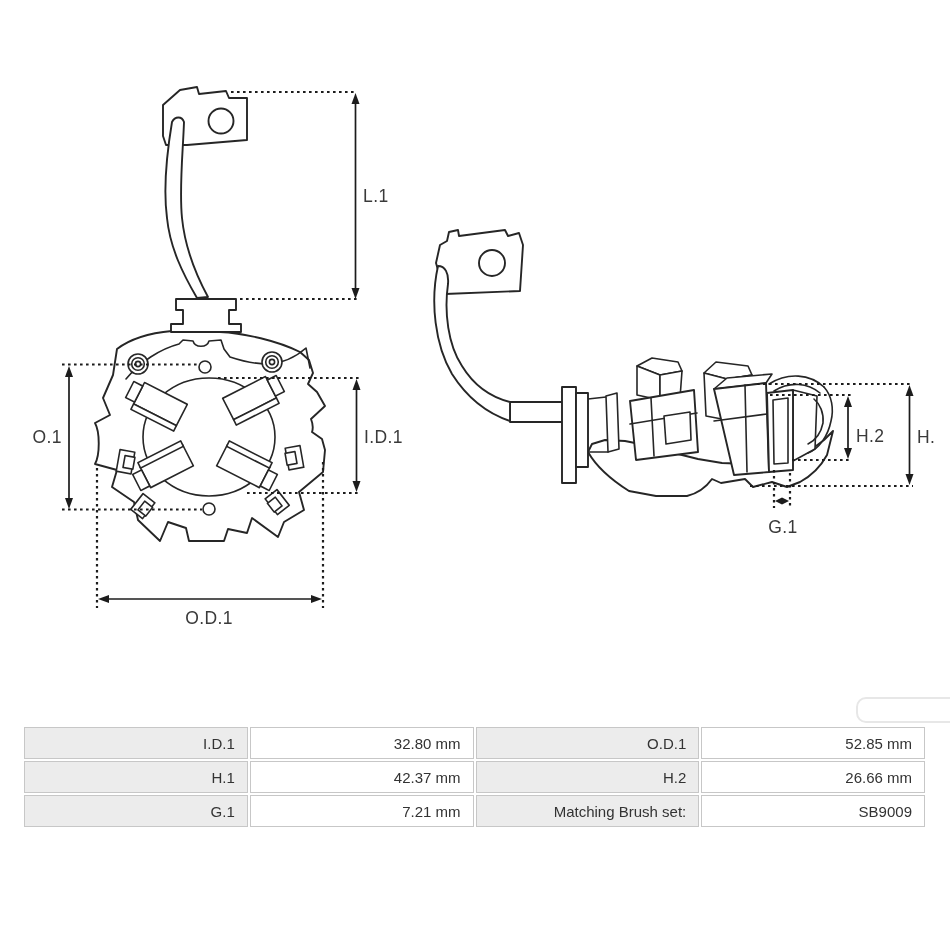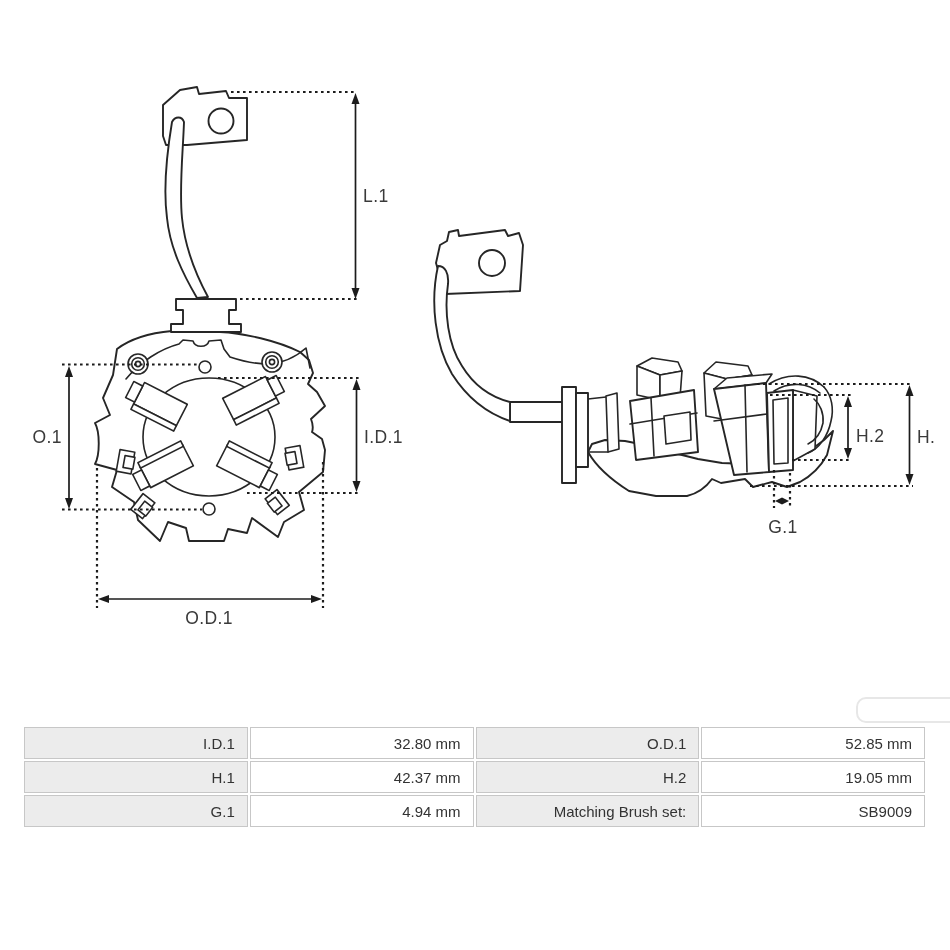--- a/index.html
+++ b/index.html
@@ -237,22 +237,22 @@
     <tr>
       <td class="lbl">I.D.1</td>
       <td class="val">32.80 mm</td>
       <td class="lbl">O.D.1</td>
       <td class="val">52.85 mm</td>
     </tr>
     <tr>
       <td class="lbl">H.1</td>
       <td class="val">42.37 mm</td>
       <td class="lbl">H.2</td>
-      <td class="val">19.05 mm</td>
+      <td class="val">26.66 mm</td>
     </tr>
     <tr>
       <td class="lbl">G.1</td>
-      <td class="val">4.94 mm</td>
+      <td class="val">7.21 mm</td>
       <td class="lbl">Matching Brush set:</td>
       <td class="val">SB9009</td>
     </tr>
   </tbody>
 </table>
 
 </body></html>

